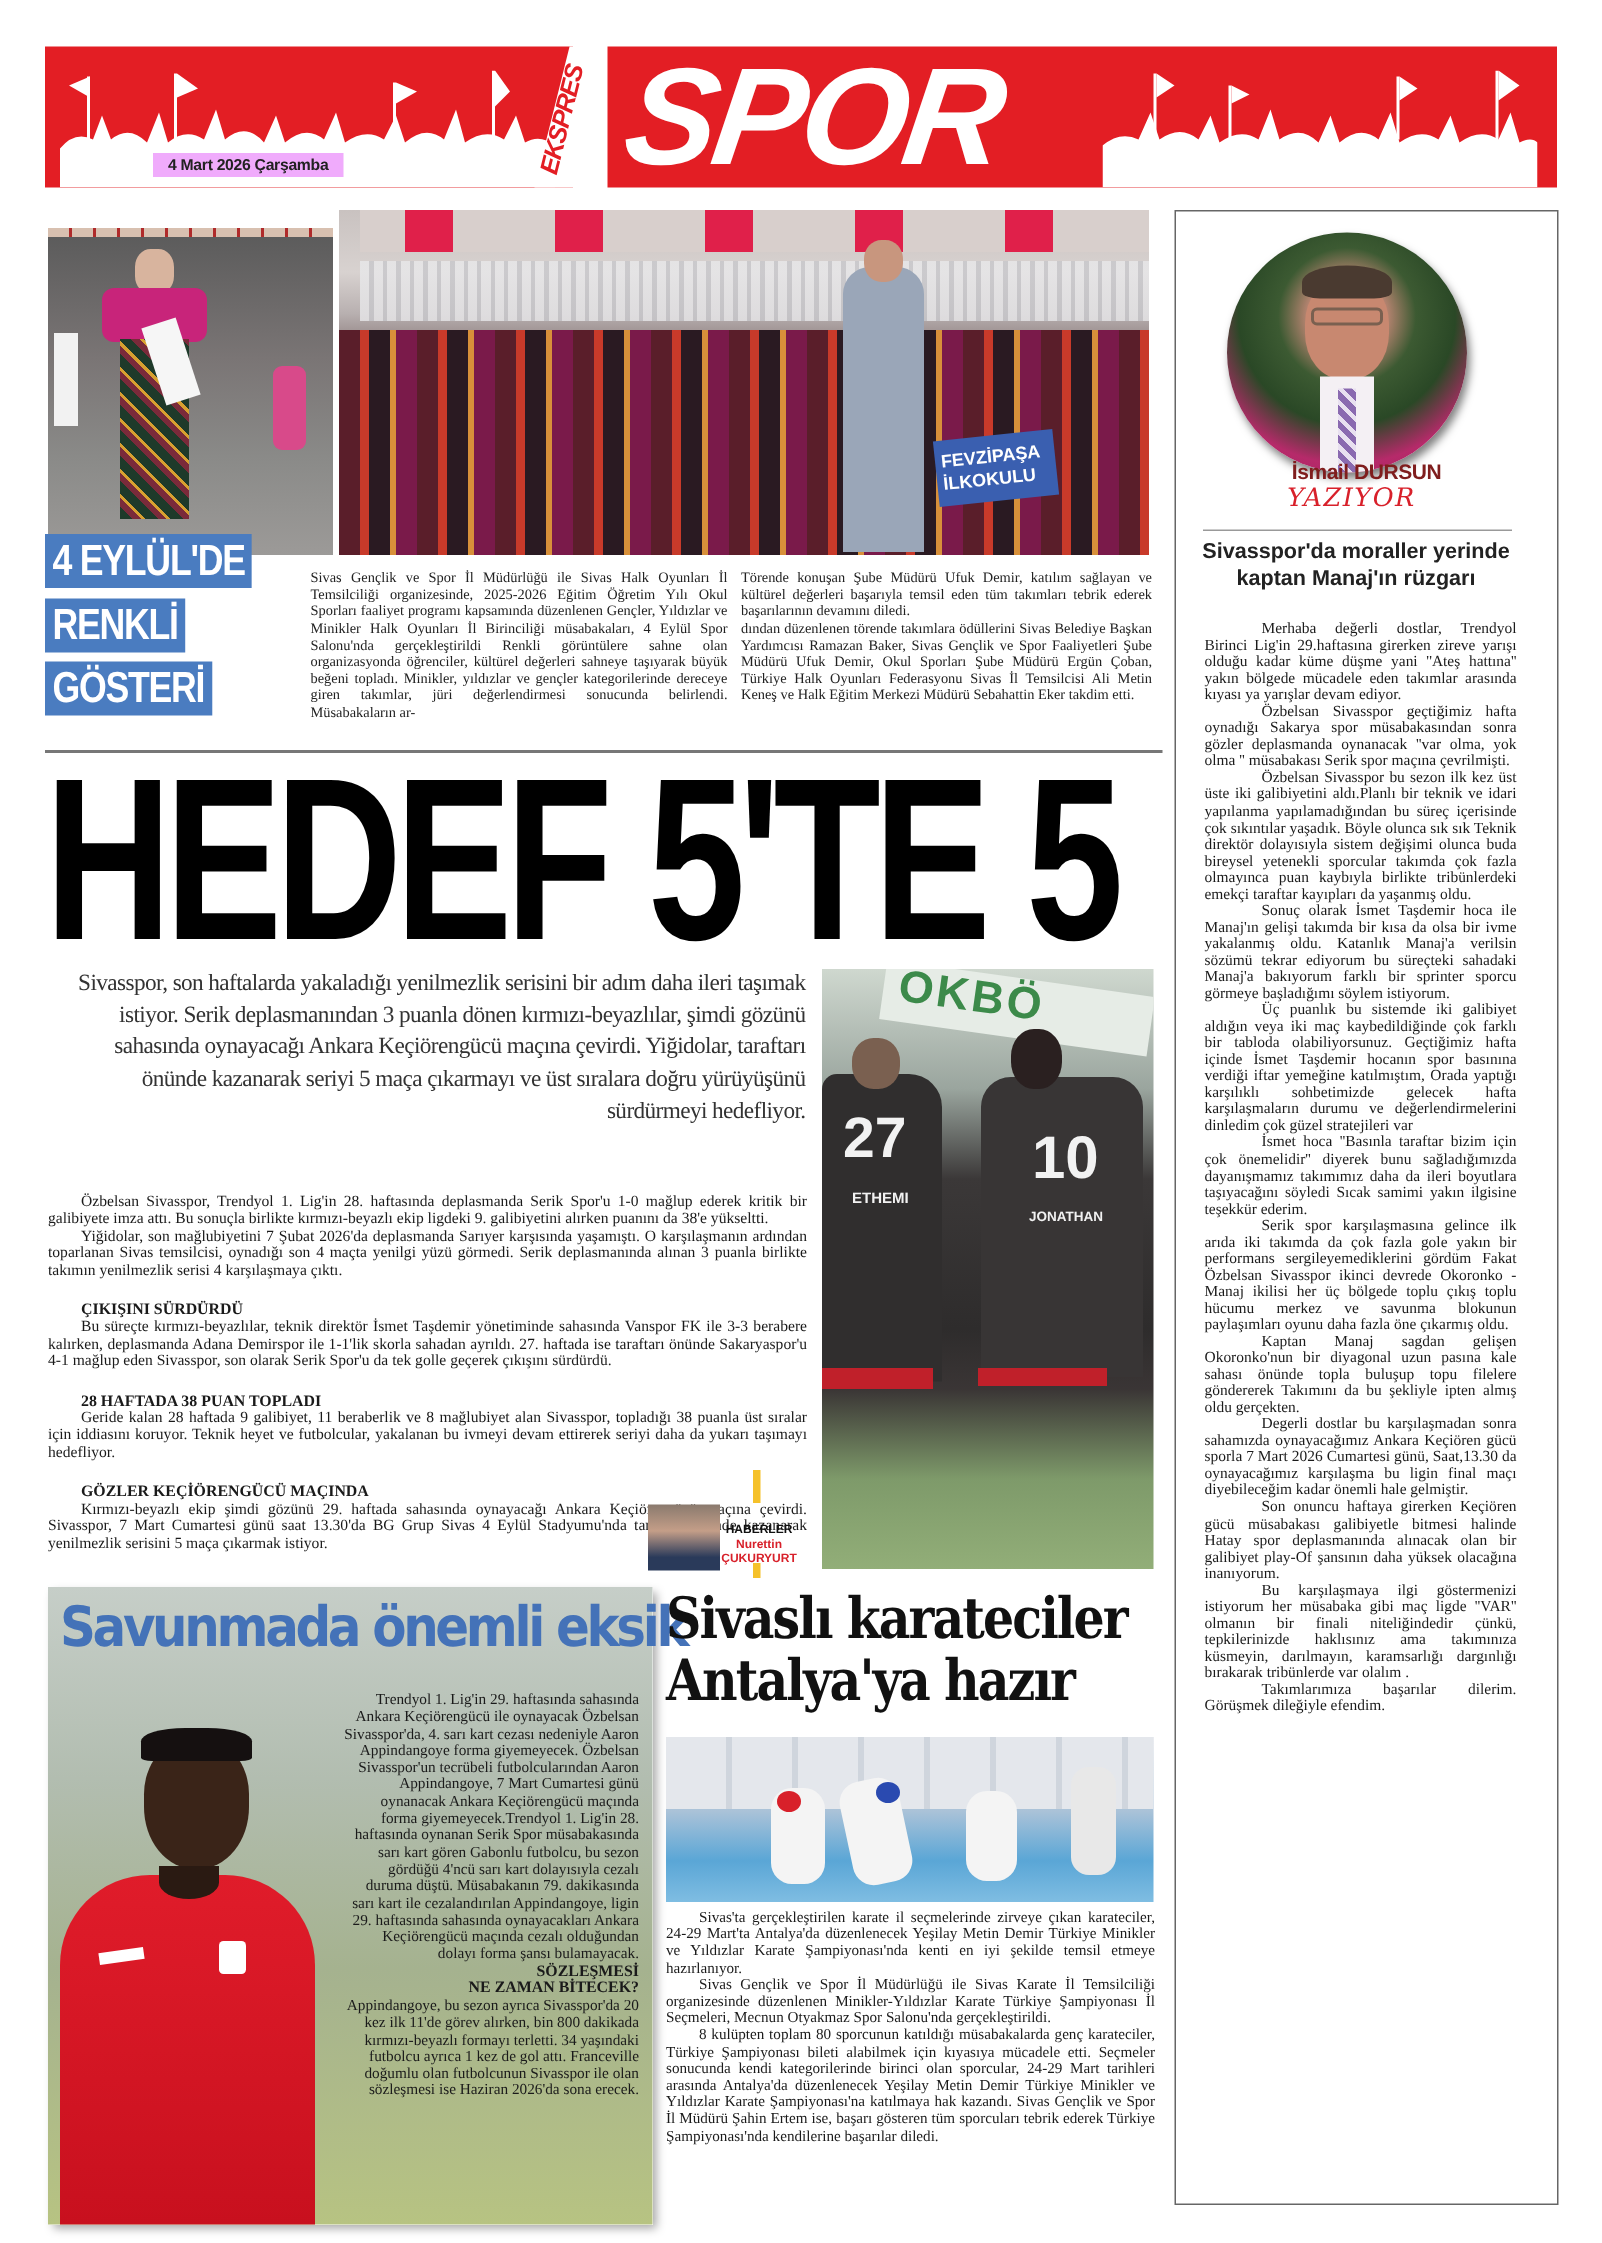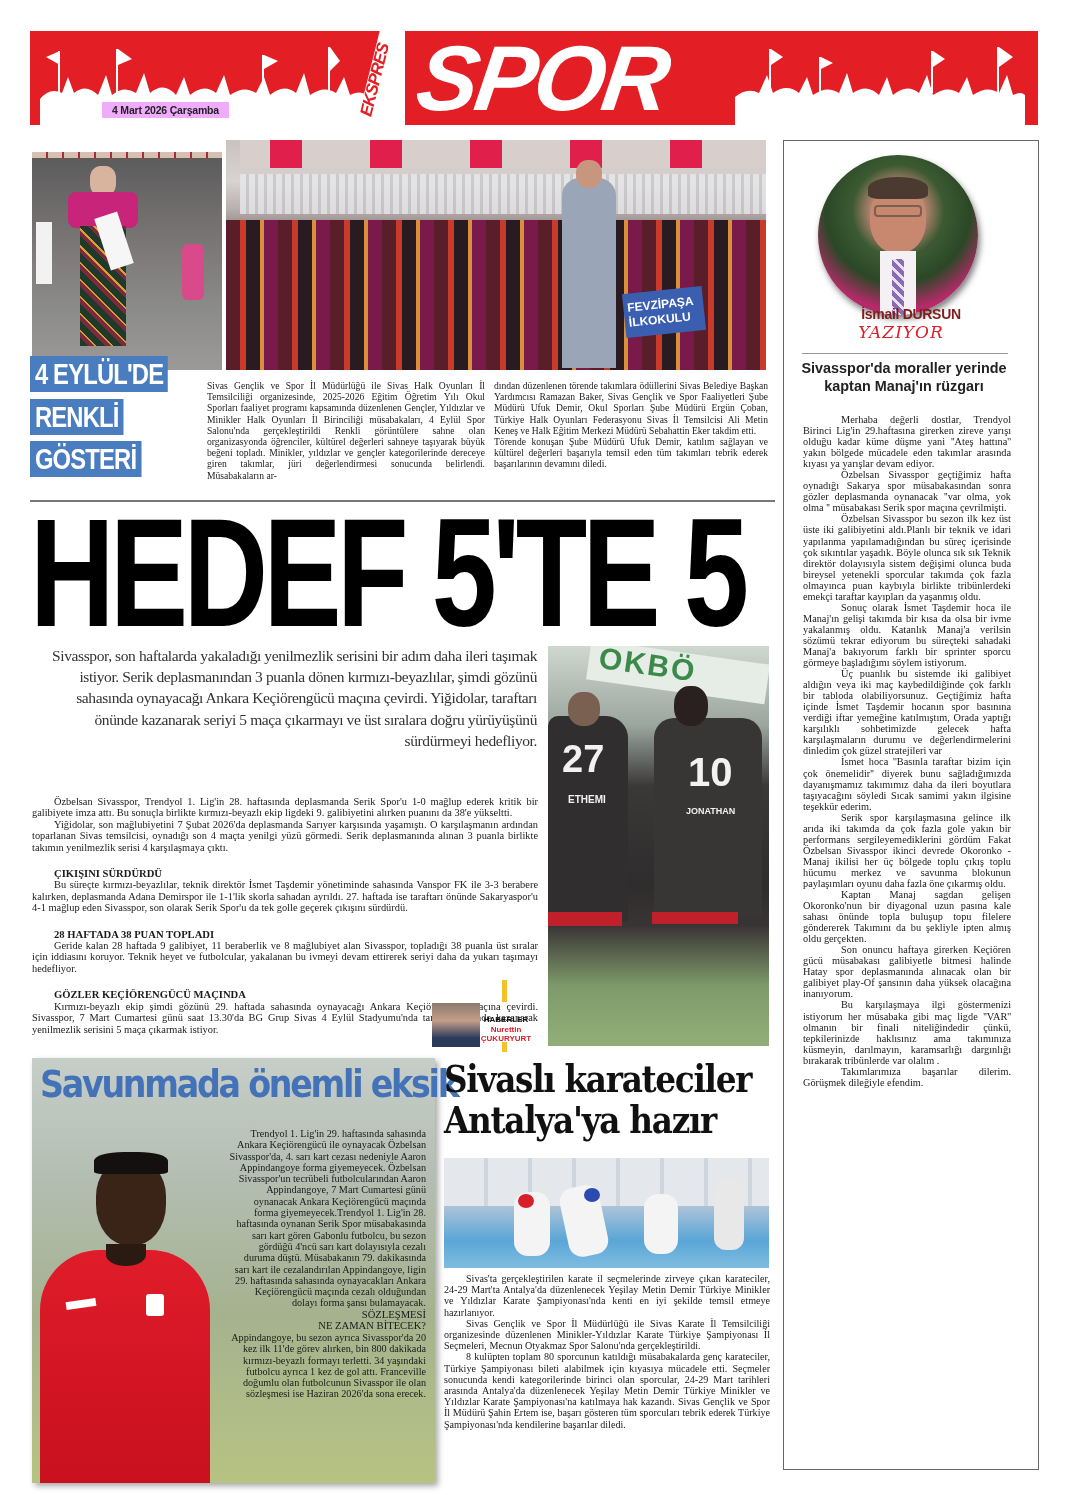--- a/index.html
+++ b/index.html
@@ -41,21 +41,21 @@
   .jersey-num { position: absolute; font-family: "Liberation Sans", sans-serif; font-weight: bold; color: #f2f2f2; }
   .reporter-photo { position: absolute; left: 432px; top: 1003px; width: 48px; height: 44px; background: linear-gradient(180deg,#8a7a6e 0%,#c49e88 40%,#2a3a5a 80%); }
   .reporter-label { position: absolute; left: 478px; top: 1015px; width: 56px; text-align: center; font-family: "Liberation Sans", sans-serif; font-weight: bold; font-size: 8px; line-height: 9.5px; }
   .reporter-bar { position: absolute; left: 502px; width: 5px; background: #f5c12a; }
 
   
   .sav-box { position: absolute; left: 32px; top: 1058px; width: 403px; height: 425px; background: linear-gradient(180deg,#c6cec8 0%,#b2bdb0 30%,#a5b28f 60%,#b7c382 100%); box-shadow: 3px 3px 6px rgba(0,0,0,0.35); overflow: hidden; }
   .sav-title { position: absolute; left: 40px; top: 1063px; font-family: "DejaVu Sans", sans-serif; font-weight: bold; font-size: 37px; color: #4472b8; letter-spacing: -2.5px; transform: scaleX(0.9); transform-origin: left; white-space: nowrap; }
   .player-red { position: absolute; left: 40px; top: 1160px; width: 170px; height: 323px; }
   .sav-text { position: absolute; left: 228px; top: 1128px; width: 198px; font-size: 10.2px; line-height: 11.3px; text-align: right; }
-  .sav-text h4 { font-size: 10.6px; font-weight: normal; text-align: right; line-height: 11.6px; }
+  .sav-text h4 { font-size: 10.6px; font-weight: bold; text-align: right; line-height: 11.6px; }
 
   
   .karate-title { position: absolute; left: 444px; top: 1058px; width: 330px; font-family: "DejaVu Serif", serif; font-weight: bold; font-size: 38px; line-height: 41px; letter-spacing: -1.5px; color: #111; transform: scaleX(0.86); transform-origin: left; white-space: nowrap; }
   .photo-karate { left: 444px; top: 1158px; width: 325px; height: 110px; background: linear-gradient(180deg,#d9dee5 0%,#aac2d8 45%,#5aa6d6 75%,#7fbde2 100%); }
   .karate-text { position: absolute; left: 444px; top: 1273px; width: 326px; font-size: 10.1px; line-height: 11.2px; }
   .karate-text p { text-indent: 22px; text-align: justify; }
 
   
   .col-box { position: absolute; left: 783px; top: 140px; width: 256px; height: 1330px; border: 1.5px solid #666; }
   .avatar { position: absolute; left: 818px; top: 155px; width: 160px; height: 160px; border-radius: 50%; overflow: hidden; background: radial-gradient(circle at 50% 35%,#d9a99a 0%,#c88a7a 18%,#3c5a32 35%,#2a4826 55%,#b62a6a 75%,#a0205e 100%); box-shadow: 2px 4px 6px rgba(0,0,0,0.5); }
@@ -126,22 +126,22 @@
       <div>İLKOKULU</div>
   </div>
 </div>
 
 <div class="tag-box" style="top:356px;">4 EYLÜL'DE</div>
 <div class="tag-box" style="top:399px;">RENKLİ</div>
 <div class="tag-box" style="top:441px;">GÖSTERİ</div>
 
 <div class="top-col1 small-text">Sivas Gençlik ve Spor İl Müdürlüğü ile Sivas Halk Oyunları İl Temsilciliği organizesinde, 2025-2026 Eğitim Öğretim Yılı Okul Sporları faaliyet programı kapsamında düzenlenen Gençler, Yıldızlar ve Minikler Halk Oyunları İl Birinciliği müsabakaları, 4 Eylül Spor Salonu'nda gerçekleştirildi Renkli görüntülere sahne olan organizasyonda öğrenciler, kültürel değerleri sahneye taşıyarak büyük beğeni topladı. Minikler, yıldızlar ve gençler kategorilerinde dereceye giren takımlar, jüri değerlendirmesi sonucunda belirlendi. Müsabakaların ar-</div>
 <div class="top-col2 small-text">
+  <div>Törende konuşan Şube Müdürü Ufuk Demir, katılım sağlayan ve kültürel değerleri başarıyla temsil eden tüm takımları tebrik ederek başarılarının devamını diledi.</div>
   <div>dından düzenlenen törende takımlara ödüllerini Sivas Belediye Başkan Yardımcısı Ramazan Baker, Sivas Gençlik ve Spor Faaliyetleri Şube Müdürü Ufuk Demir, Okul Sporları Şube Müdürü Ergün Çoban, Türkiye Halk Oyunları Federasyonu Sivas İl Temsilcisi Ali Metin Keneş ve Halk Eğitim Merkezi Müdürü Sebahattin Eker takdim etti.</div>
-  <div>Törende konuşan Şube Müdürü Ufuk Demir, katılım sağlayan ve kültürel değerleri başarıyla temsil eden tüm takımları tebrik ederek başarılarının devamını diledi.</div>
 </div>
 
 <div class="rule" style="left:30px;top:500px;width:745px;"></div>
 
 <div class="headline">HEDEF 5'TE 5</div>
 
 <div class="lead">Sivasspor, son haftalarda yakaladığı yenilmezlik serisini bir adım daha ileri taşımak istiyor. Serik deplasmanından 3 puanla dönen kırmızı-beyazlılar, şimdi gözünü sahasında oynayacağı Ankara Keçiörengücü maçına çevirdi. Yiğidolar, taraftarı önünde kazanarak seriyi 5 maça çıkarmayı ve üst sıralara doğru yürüyüşünü sürdürmeyi hedefliyor.</div>
 
 <div class="body-main">
   <p>Özbelsan Sivasspor, Trendyol 1. Lig'in 28. haftasında deplasmanda Serik Spor'u 1-0 mağlup ederek kritik bir galibiyete imza attı. Bu sonuçla birlikte kırmızı-beyazlı ekip ligdeki 9. galibiyetini alırken puanını da 38'e yükseltti.</p>
@@ -227,16 +227,17 @@
 <div class="col-title">Sivasspor'da moraller yerinde kaptan Manaj'ın rüzgarı</div>
 <div class="col-text">
   <p>Merhaba değerli dostlar, Trendyol Birinci Lig'in 29.haftasına girerken zireve yarışı olduğu kadar küme düşme yani ''Ateş hattına'' yakın bölgede mücadele eden takımlar arasında kıyası ya yarışlar devam ediyor.</p>
   <p>Özbelsan Sivasspor geçtiğimiz hafta oynadığı Sakarya spor müsabakasından sonra gözler deplasmanda oynanacak ''var olma, yok olma '' müsabakası Serik spor maçına çevrilmişti.</p>
   <p>Özbelsan Sivasspor bu sezon ilk kez üst üste iki galibiyetini aldı.Planlı bir teknik ve idari yapılanma yapılamadığından bu süreç içerisinde çok sıkıntılar yaşadık. Böyle olunca sık sık Teknik direktör dolayısıyla sistem değişimi olunca buda bireysel yetenekli sporcular takımda çok fazla olmayınca puan kaybıyla birlikte tribünlerdeki emekçi taraftar kayıpları da yaşanmış oldu.</p>
   <p>Sonuç olarak İsmet Taşdemir hoca ile Manaj'ın gelişi takımda bir kısa da olsa bir ivme yakalanmış oldu. Katanlık Manaj'a verilsin sözümü tekrar ediyorum bu süreçteki sahadaki Manaj'a bakıyorum farklı bir sprinter sporcu görmeye başladığımı söylem istiyorum.</p>
   <p>Üç puanlık bu sistemde iki galibiyet aldığın veya iki maç kaybedildiğinde çok farklı bir tabloda olabiliyorsunuz. Geçtiğimiz hafta içinde İsmet Taşdemir hocanın spor basınına verdiği iftar yemeğine katılmıştım, Orada yaptığı karşılıklı sohbetimizde gelecek hafta karşılaşmaların durumu ve değerlendirmelerini dinledim çok güzel stratejileri var</p>
   <p>İsmet hoca ''Basınla taraftar bizim için çok önemelidir'' diyerek bunu sağladığımızda dayanışmamız takımımız daha da ileri boyutlara taşıyacağını söyledi Sıcak samimi yakın ilgisine teşekkür ederim.</p>
   <p>Serik spor karşılaşmasına gelince ilk arıda iki takımda da çok fazla gole yakın bir performans sergileyemediklerini gördüm Fakat Özbelsan Sivasspor ikinci devrede Okoronko -Manaj ikilisi her üç bölgede toplu çıkış toplu hücumu merkez ve savunma blokunun paylaşımları oyunu daha fazla öne çıkarmış oldu.</p>
   <p>Kaptan Manaj sagdan gelişen Okoronko'nun bir diyagonal uzun pasına kale sahası önünde topla buluşup topu filelere göndererek Takımını da bu şekliyle ipten almış oldu gerçekten.</p>
+  <p>Degerli dostlar bu karşılaşmadan sonra sahamızda oynayacağımız Ankara Keçiören gücü sporla 7 Mart 2026 Cumartesi günü, Saat,13.30 da oynayacağımız karşılaşma bu ligin final maçı diyebileceğim kadar önemli hale gelmiştir.</p>
   <p>Son onuncu haftaya girerken Keçiören gücü müsabakası galibiyetle bitmesi halinde Hatay spor deplasmanında alınacak olan bir galibiyet play-Of şansının daha yüksek olacağına inanıyorum.</p>
   <p>Bu karşılaşmaya ilgi göstermenizi istiyorum her müsabaka gibi maç ligde ''VAR'' olmanın bir finali niteliğindedir çünkü, tepkilerinizde haklısınız ama takımınıza küsmeyin, darılmayın, karamsarlığı dargınlığı bırakarak tribünlerde var olalım .</p>
   <p>Takımlarımıza başarılar dilerim. Görüşmek dileğiyle efendim.</p>
 </div>
 
 </body></html>

